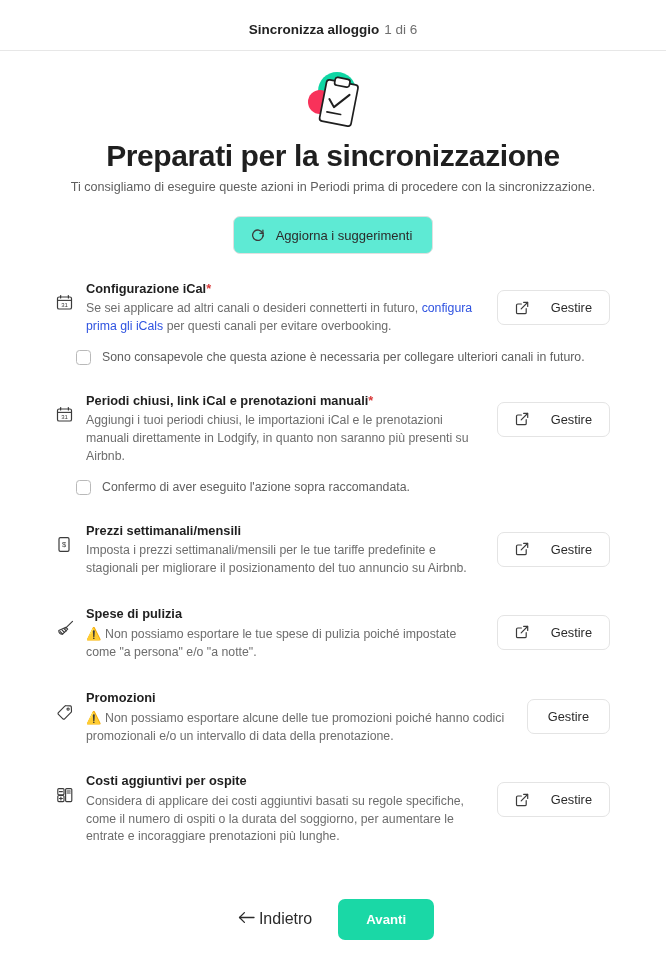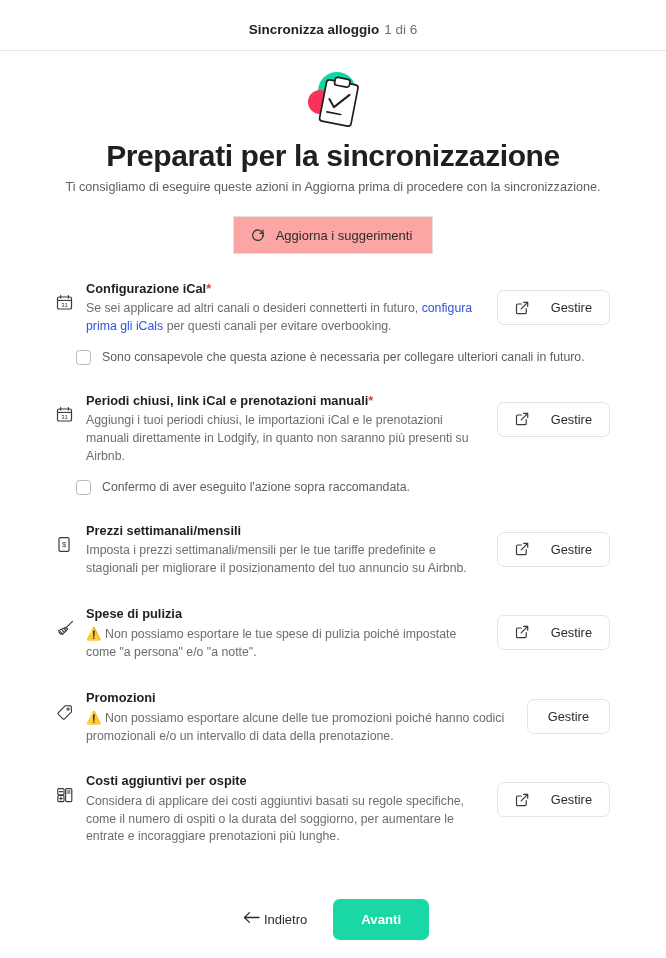--- a/index.html
+++ b/index.html
@@ -37,22 +37,22 @@
   .hero .sub {
     margin: 7px 0 0 0;
     font-size: 12.6px;
     color: #5e5e5e;
   }
 
   
   .refresh-wrap { display: flex; justify-content: center; margin-top: 22px; }
   .refresh-btn {
     display: inline-flex; align-items: center; gap: 10px;
-    border: 1px solid #e0e0e0; border-radius: 0;
-    background: #fca5a5;
+    border: 1px solid #e0e0e0; border-radius: 7px;
+    background: #5eead4;
     padding: 10px 20px 10px 16px;
     font-size: 13px; color: #2b2b2b;
     cursor: pointer;
   }
   .refresh-btn svg { display: block; }
 
   
   .items { margin-top: 26px; padding: 0 56px 0 56px; }
   .item { display: flex; align-items: flex-start; }
   .item .ico {
@@ -103,21 +103,21 @@
   
   .footer {
     position: absolute; left: 0; right: 0; bottom: 0;
     height: 78px;
     display: flex; align-items: center; justify-content: center;
     gap: 20px;
   }
   .back-btn {
     display: inline-flex; align-items: flex-end; gap: 4px;
     background: transparent; border: none; cursor: pointer;
-    font-size: 13px; color: #2b2b2b;
+    font-size: 16px; color: #2b2b2b;
     padding: 10px 6px;
   }
   .next-btn {
     background: #1ad8a6;
     border: none; border-radius: 7px;
     color: #ffffff; font-weight: bold;
     font-size: 13.2px;
     padding: 13px 28px;
     cursor: pointer;
   }
@@ -138,21 +138,21 @@
       <circle cx="27" cy="33" r="12" fill="#f8325a"></circle>
       <path d="M31 28 a19 19 0 0 0 12 -10 a12 12 0 0 1 -12 10 z" fill="#0c2a33"></path>
       <g transform="rotate(11 46 33)">
         <rect x="30" y="13" width="32" height="42" rx="3" fill="#ffffff" stroke="#1f1f1f" stroke-width="1.7"></rect>
         <rect x="38" y="9" width="15" height="8" rx="2.5" fill="#ffffff" stroke="#1f1f1f" stroke-width="1.7"></rect>
         <path d="M36 32 l6 7 l13 -15" fill="none" stroke="#1f1f1f" stroke-width="2" stroke-linecap="round" stroke-linejoin="round"></path>
         <path d="M36 45 h14" stroke="#1f1f1f" stroke-width="1.6" stroke-linecap="round"></path>
       </g>
     </svg>
     <h1>Preparati per la sincronizzazione</h1>
-    <p class="sub">Ti consigliamo di eseguire queste azioni in Aggiorna prima di procedere con la sincronizzazione.</p>
+    <p class="sub">Ti consigliamo di eseguire queste azioni in Periodi prima di procedere con la sincronizzazione.</p>
   </div>
 
   <div class="refresh-wrap">
     <button class="refresh-btn">
       <span>
         <svg width="16" height="16" viewBox="0 0 16 16" fill="none" stroke="#3b3b3b" stroke-width="1.3" stroke-linecap="round">
           <path d="M12.6 6.2 A5.2 5.2 0 1 0 13 8.6"></path>
           <path d="M12.9 3.2 L12.9 6.3 L9.9 6.3"></path>
           <path d="M13.2 9 L13.1 6.2"></path>
         </svg>

